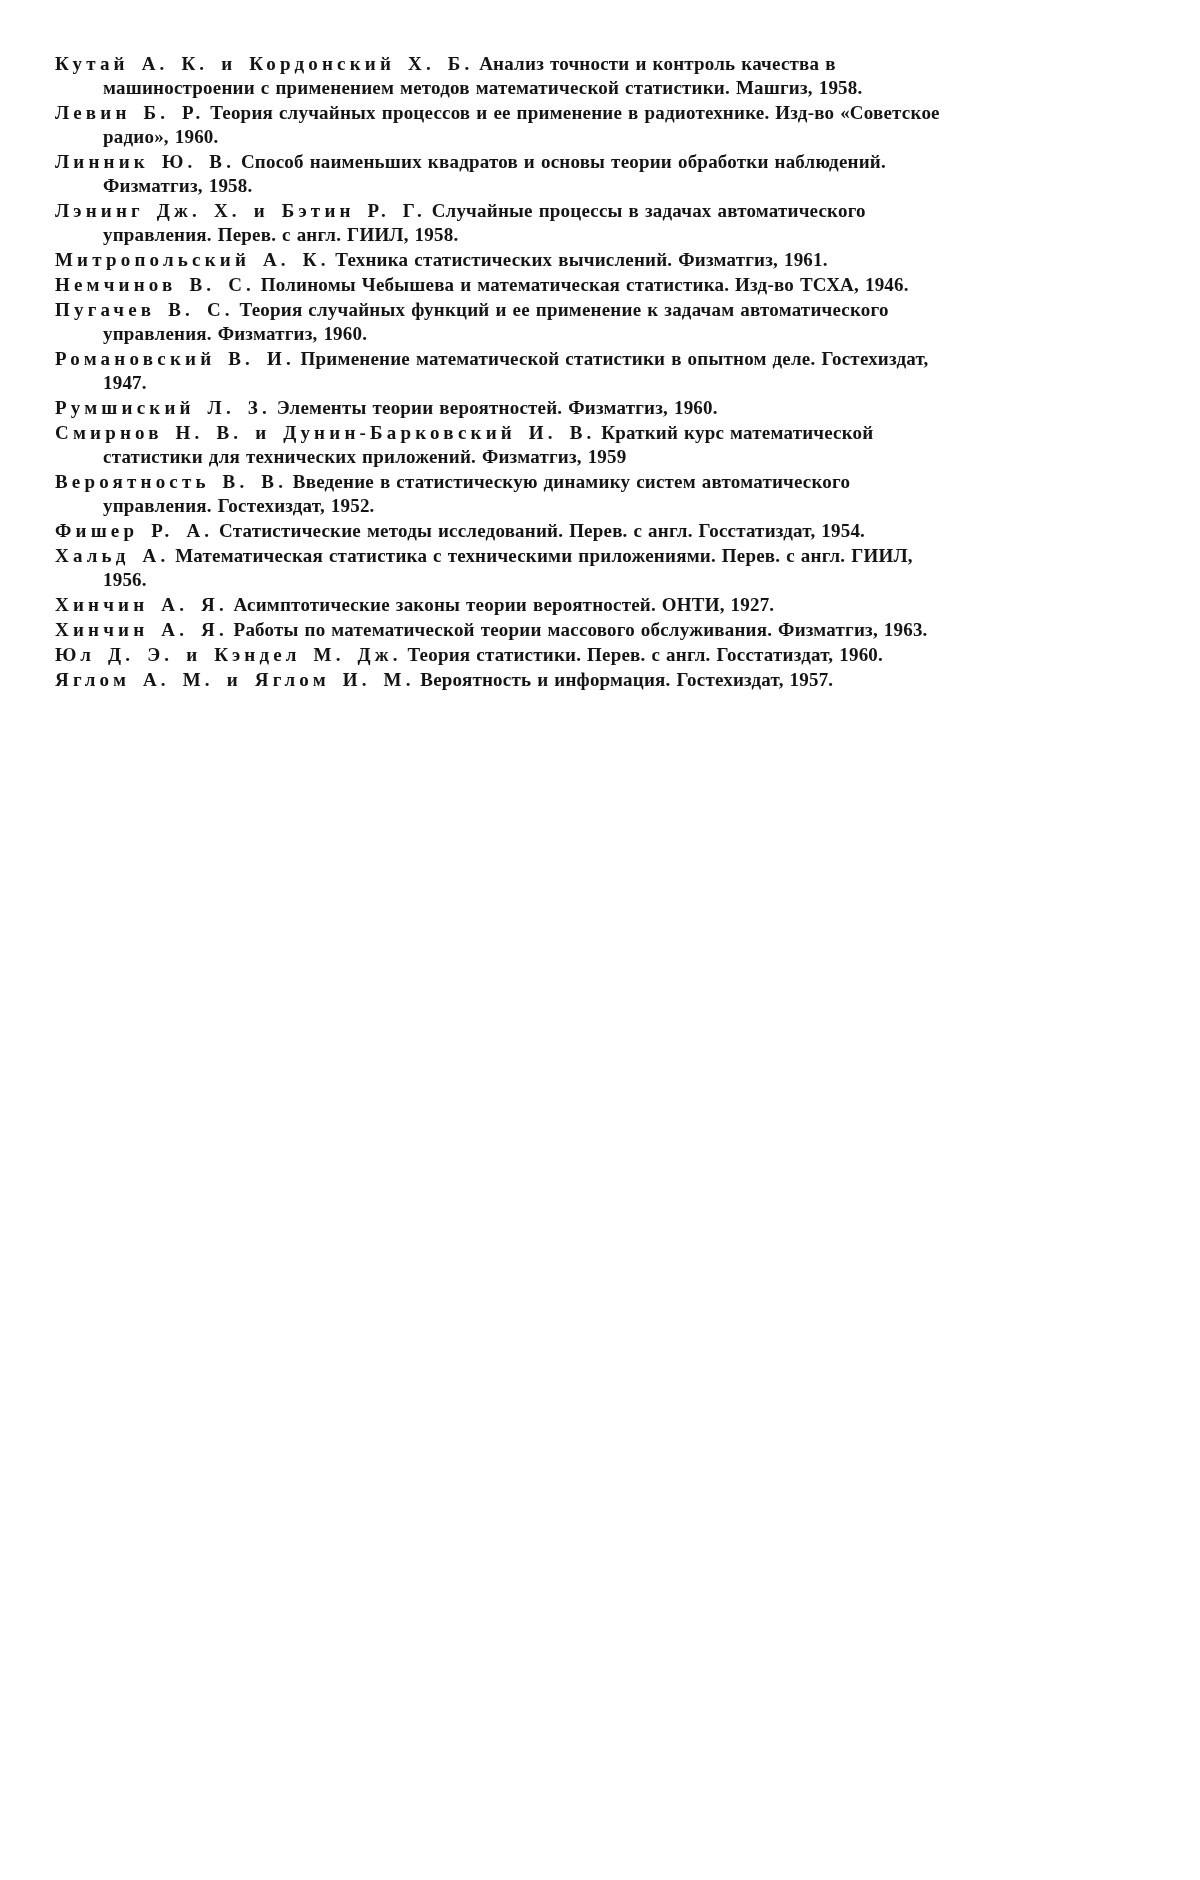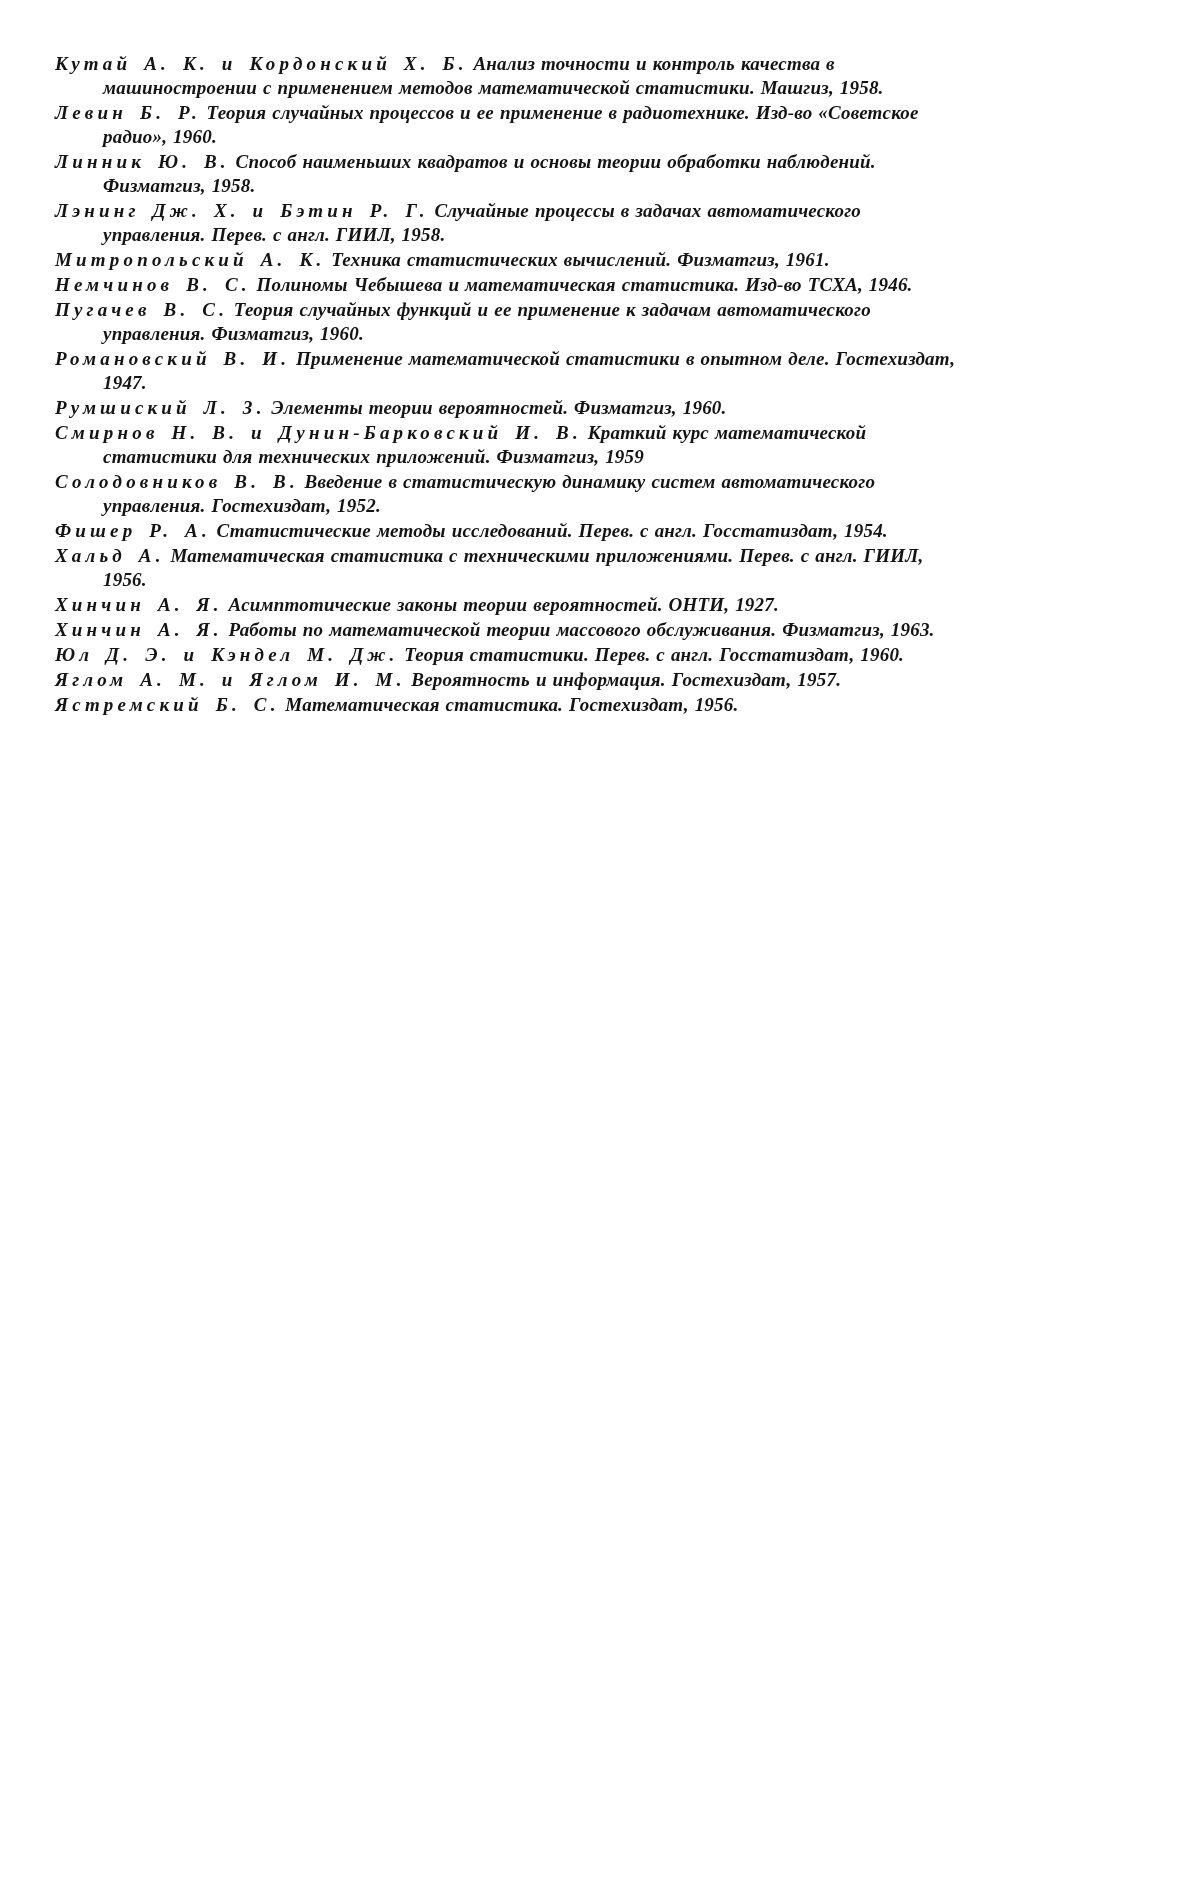--- a/index.html
+++ b/index.html
@@ -19,21 +19,20 @@
     position: absolute;
     top: 52px;
     left: 55px;
     width: 905px;
   }
   .bib-list {
     font-size: 19px;
     line-height: 24px;
     font-weight: bold;
     text-align: left;
-    font-style: italic;
   }
   .entry {
     padding-left: 48px;
     text-indent: -48px;
     margin: 0 0 1px 0;
     word-spacing: 1px;
   }
   .author {
     letter-spacing: 0.22em;
     word-spacing: 4px;
@@ -50,22 +49,21 @@
       <div class="entry"><span class="author">Кутай А. К. и Кордонский Х. Б.</span> <span class="text">Анализ точности и контроль качества в машиностроении с применением методов математической статистики. Машгиз, 1958.</span></div>
       <div class="entry"><span class="author">Левин Б. Р.</span> <span class="text">Теория случайных процессов и ее применение в радиотехнике. Изд-во «Советское радио», 1960.</span></div>
       <div class="entry"><span class="author">Линник Ю. В.</span> <span class="text">Способ наименьших квадратов и основы теории обработки наблюдений. Физматгиз, 1958.</span></div>
       <div class="entry"><span class="author">Лэнинг Дж. Х. и Бэтин Р. Г.</span> <span class="text">Случайные процессы в задачах автоматического управления. Перев. с англ. ГИИЛ, 1958.</span></div>
       <div class="entry"><span class="author">Митропольский А. К.</span> <span class="text">Техника статистических вычислений. Физматгиз, 1961.</span></div>
       <div class="entry"><span class="author">Немчинов В. С.</span> <span class="text">Полиномы Чебышева и математическая статистика. Изд-во ТСХА, 1946.</span></div>
       <div class="entry"><span class="author">Пугачев В. С.</span> <span class="text">Теория случайных функций и ее применение к задачам автоматического управления. Физматгиз, 1960.</span></div>
       <div class="entry"><span class="author">Романовский В. И.</span> <span class="text">Применение математической статистики в опытном деле. Гостехиздат, 1947.</span></div>
       <div class="entry"><span class="author">Румшиский Л. З.</span> <span class="text">Элементы теории вероятностей. Физматгиз, 1960.</span></div>
       <div class="entry"><span class="author">Смирнов Н. В. и Дунин-Барковский И. В.</span> <span class="text">Краткий курс математической статистики для технических приложений. Физматгиз, 1959</span></div>
-      <div class="entry"><span class="author">Солодовников В. В.</span> <span class="text">Введение в статистическую динамику систем автоматического управления. Гостехиздат, 1952.</span></div>
+      <div class="entry"><span class="author">Вероятность В. В.</span> <span class="text">Введение в статистическую динамику систем автоматического управления. Гостехиздат, 1952.</span></div>
       <div class="entry"><span class="author">Фишер Р. А.</span> <span class="text">Статистические методы исследований. Перев. с англ. Госстатиздат, 1954.</span></div>
       <div class="entry"><span class="author">Хальд А.</span> <span class="text">Математическая статистика с техническими приложениями. Перев. с англ. ГИИЛ, 1956.</span></div>
       <div class="entry"><span class="author">Хинчин А. Я.</span> <span class="text">Асимптотические законы теории вероятностей. ОНТИ, 1927.</span></div>
       <div class="entry"><span class="author">Хинчин А. Я.</span> <span class="text">Работы по математической теории массового обслуживания. Физматгиз, 1963.</span></div>
       <div class="entry"><span class="author">Юл Д. Э. и Кэндел М. Дж.</span> <span class="text">Теория статистики. Перев. с англ. Госстатиздат, 1960.</span></div>
       <div class="entry"><span class="author">Яглом А. М. и Яглом И. М.</span> <span class="text">Вероятность и информация. Гостехиздат, 1957.</span></div>
-      <div class="entry"><span class="author">Ястремский Б. С.</span> <span class="text">Математическая статистика. Гостехиздат, 1956.</span></div>
     </div>
 </div>
 
 </body></html>

